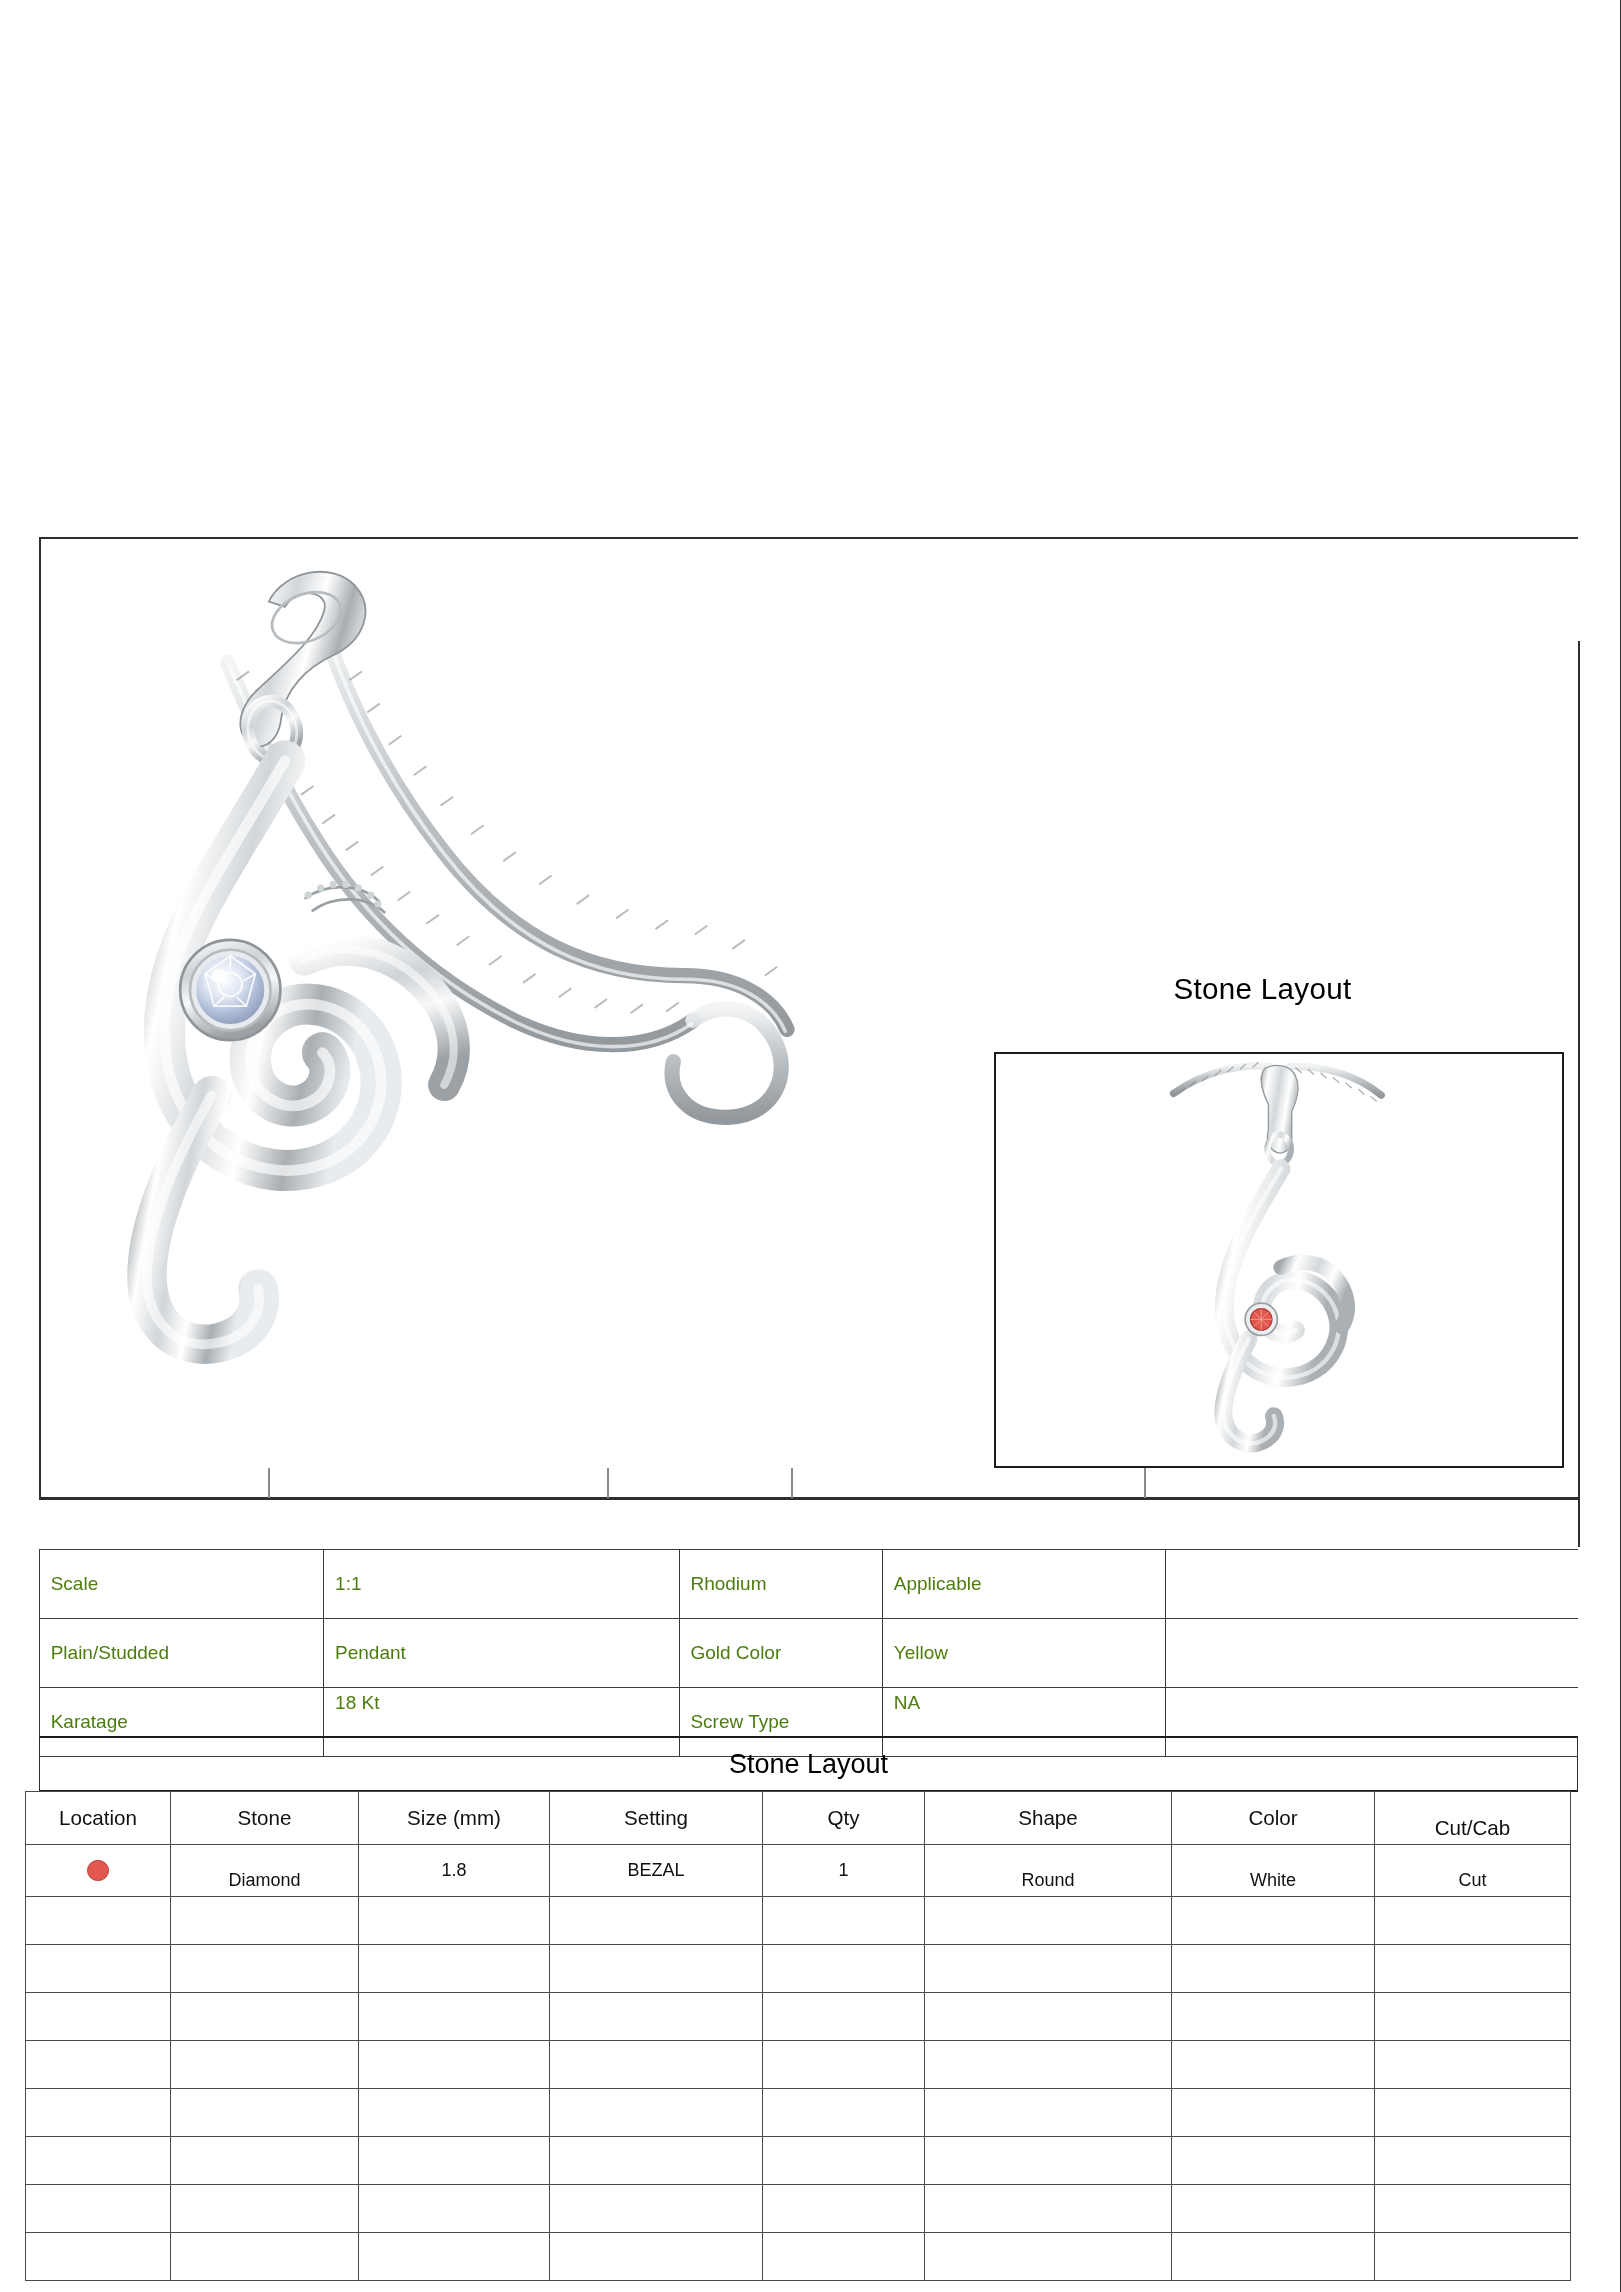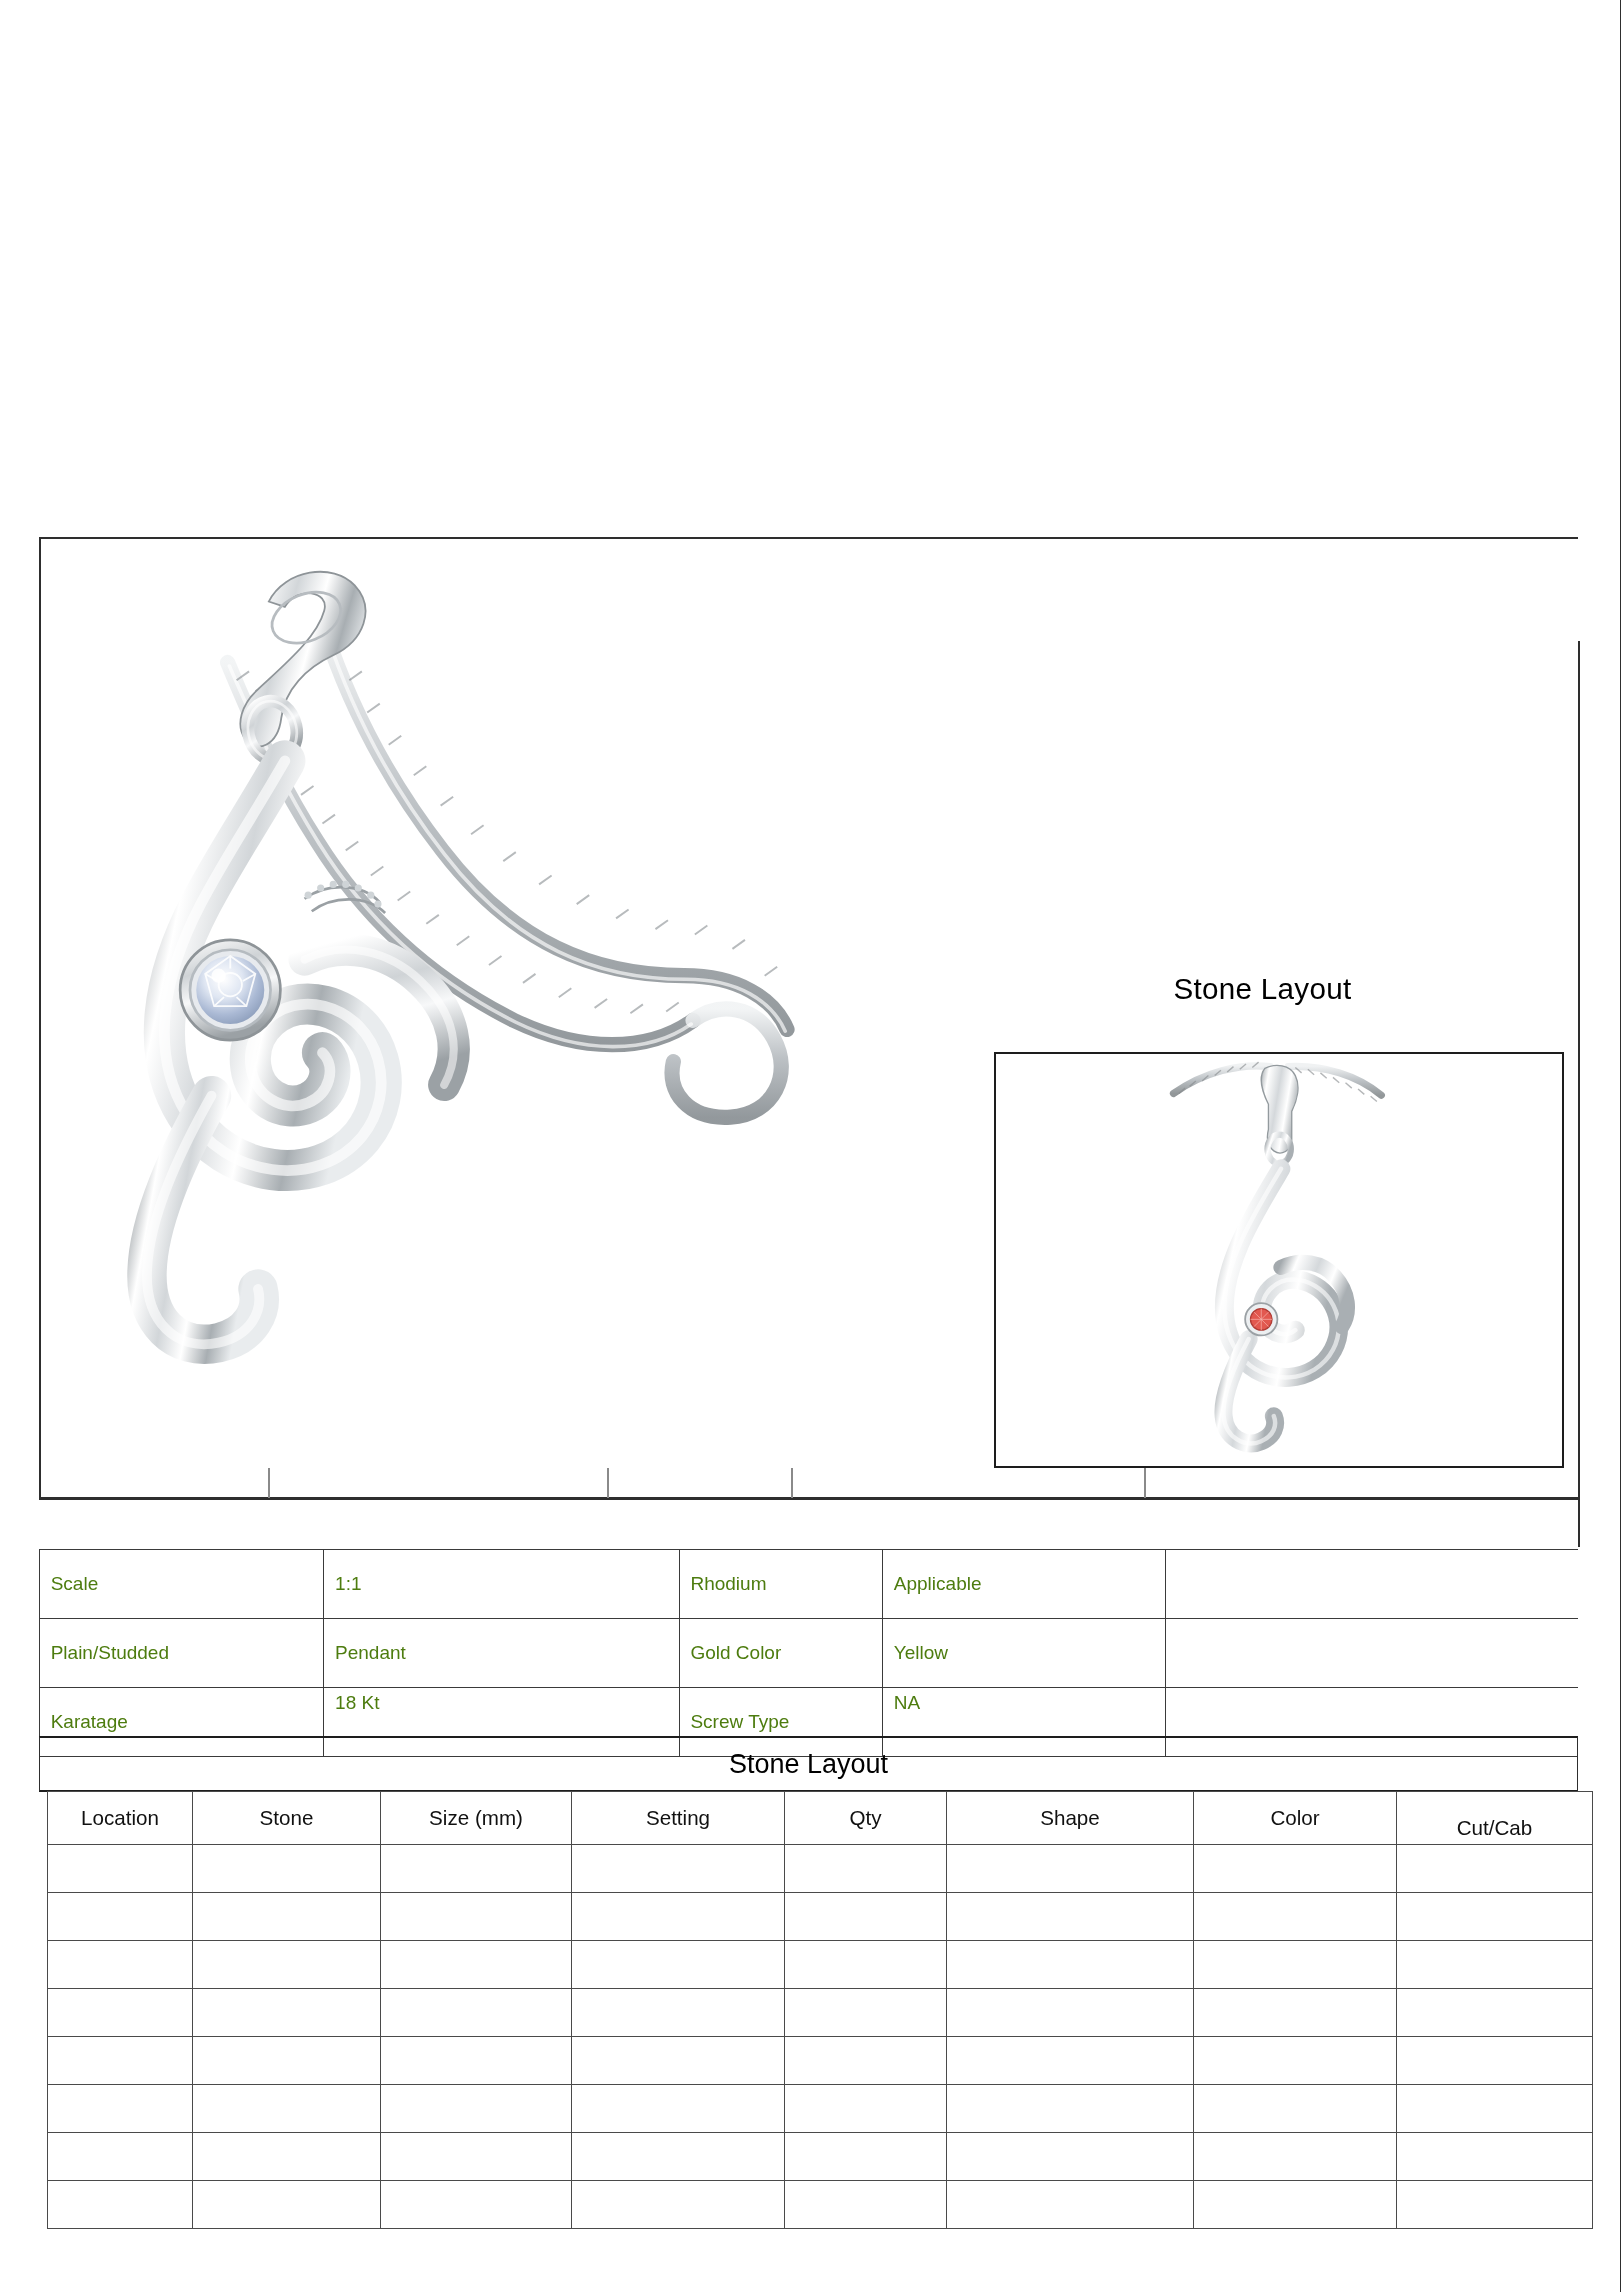--- a/index.html
+++ b/index.html
@@ -153,21 +153,21 @@
     box-sizing: border-box;
     display: flex;
     align-items: center;
     justify-content: center;
     font-size: 27px;
   }
 
   
   .stones {
     position: absolute;
-    left: 47px;
+    left: 25px;
     top: 1791px;
     width: 1539px;
     border-collapse: collapse;
     table-layout: fixed;
   }
   .stones th, .stones td {
     border: 0.9px solid #4a4a4a;
     height: 45px;
     text-align: center;
     font-weight: normal;
@@ -421,20 +421,32 @@
         <th class="c-stone">Stone</th>
         <th class="c-size">Size (mm)</th>
         <th class="c-setting">Setting</th>
         <th class="c-qty">Qty</th>
         <th class="c-shape">Shape</th>
         <th class="c-color">Color</th>
         <th class="c-cut low">Cut/Cab</th>
       </tr>
     </thead>
     <tbody id="stone-body">
+      <tr>
+        <td>
+          <span class="dot"></span>
+        </td>
+        <td class="low">Diamond</td>
+        <td>1.8</td>
+        <td>BEZAL</td>
+        <td>1</td>
+        <td class="low">Round</td>
+        <td class="low">White</td>
+        <td class="low">Cut</td>
+      </tr>
     <tr>
           <td>&nbsp;</td>
           <td>&nbsp;</td>
           <td>&nbsp;</td>
           <td>&nbsp;</td>
           <td>&nbsp;</td>
           <td>&nbsp;</td>
           <td>&nbsp;</td>
           <td>&nbsp;</td>
         </tr>

